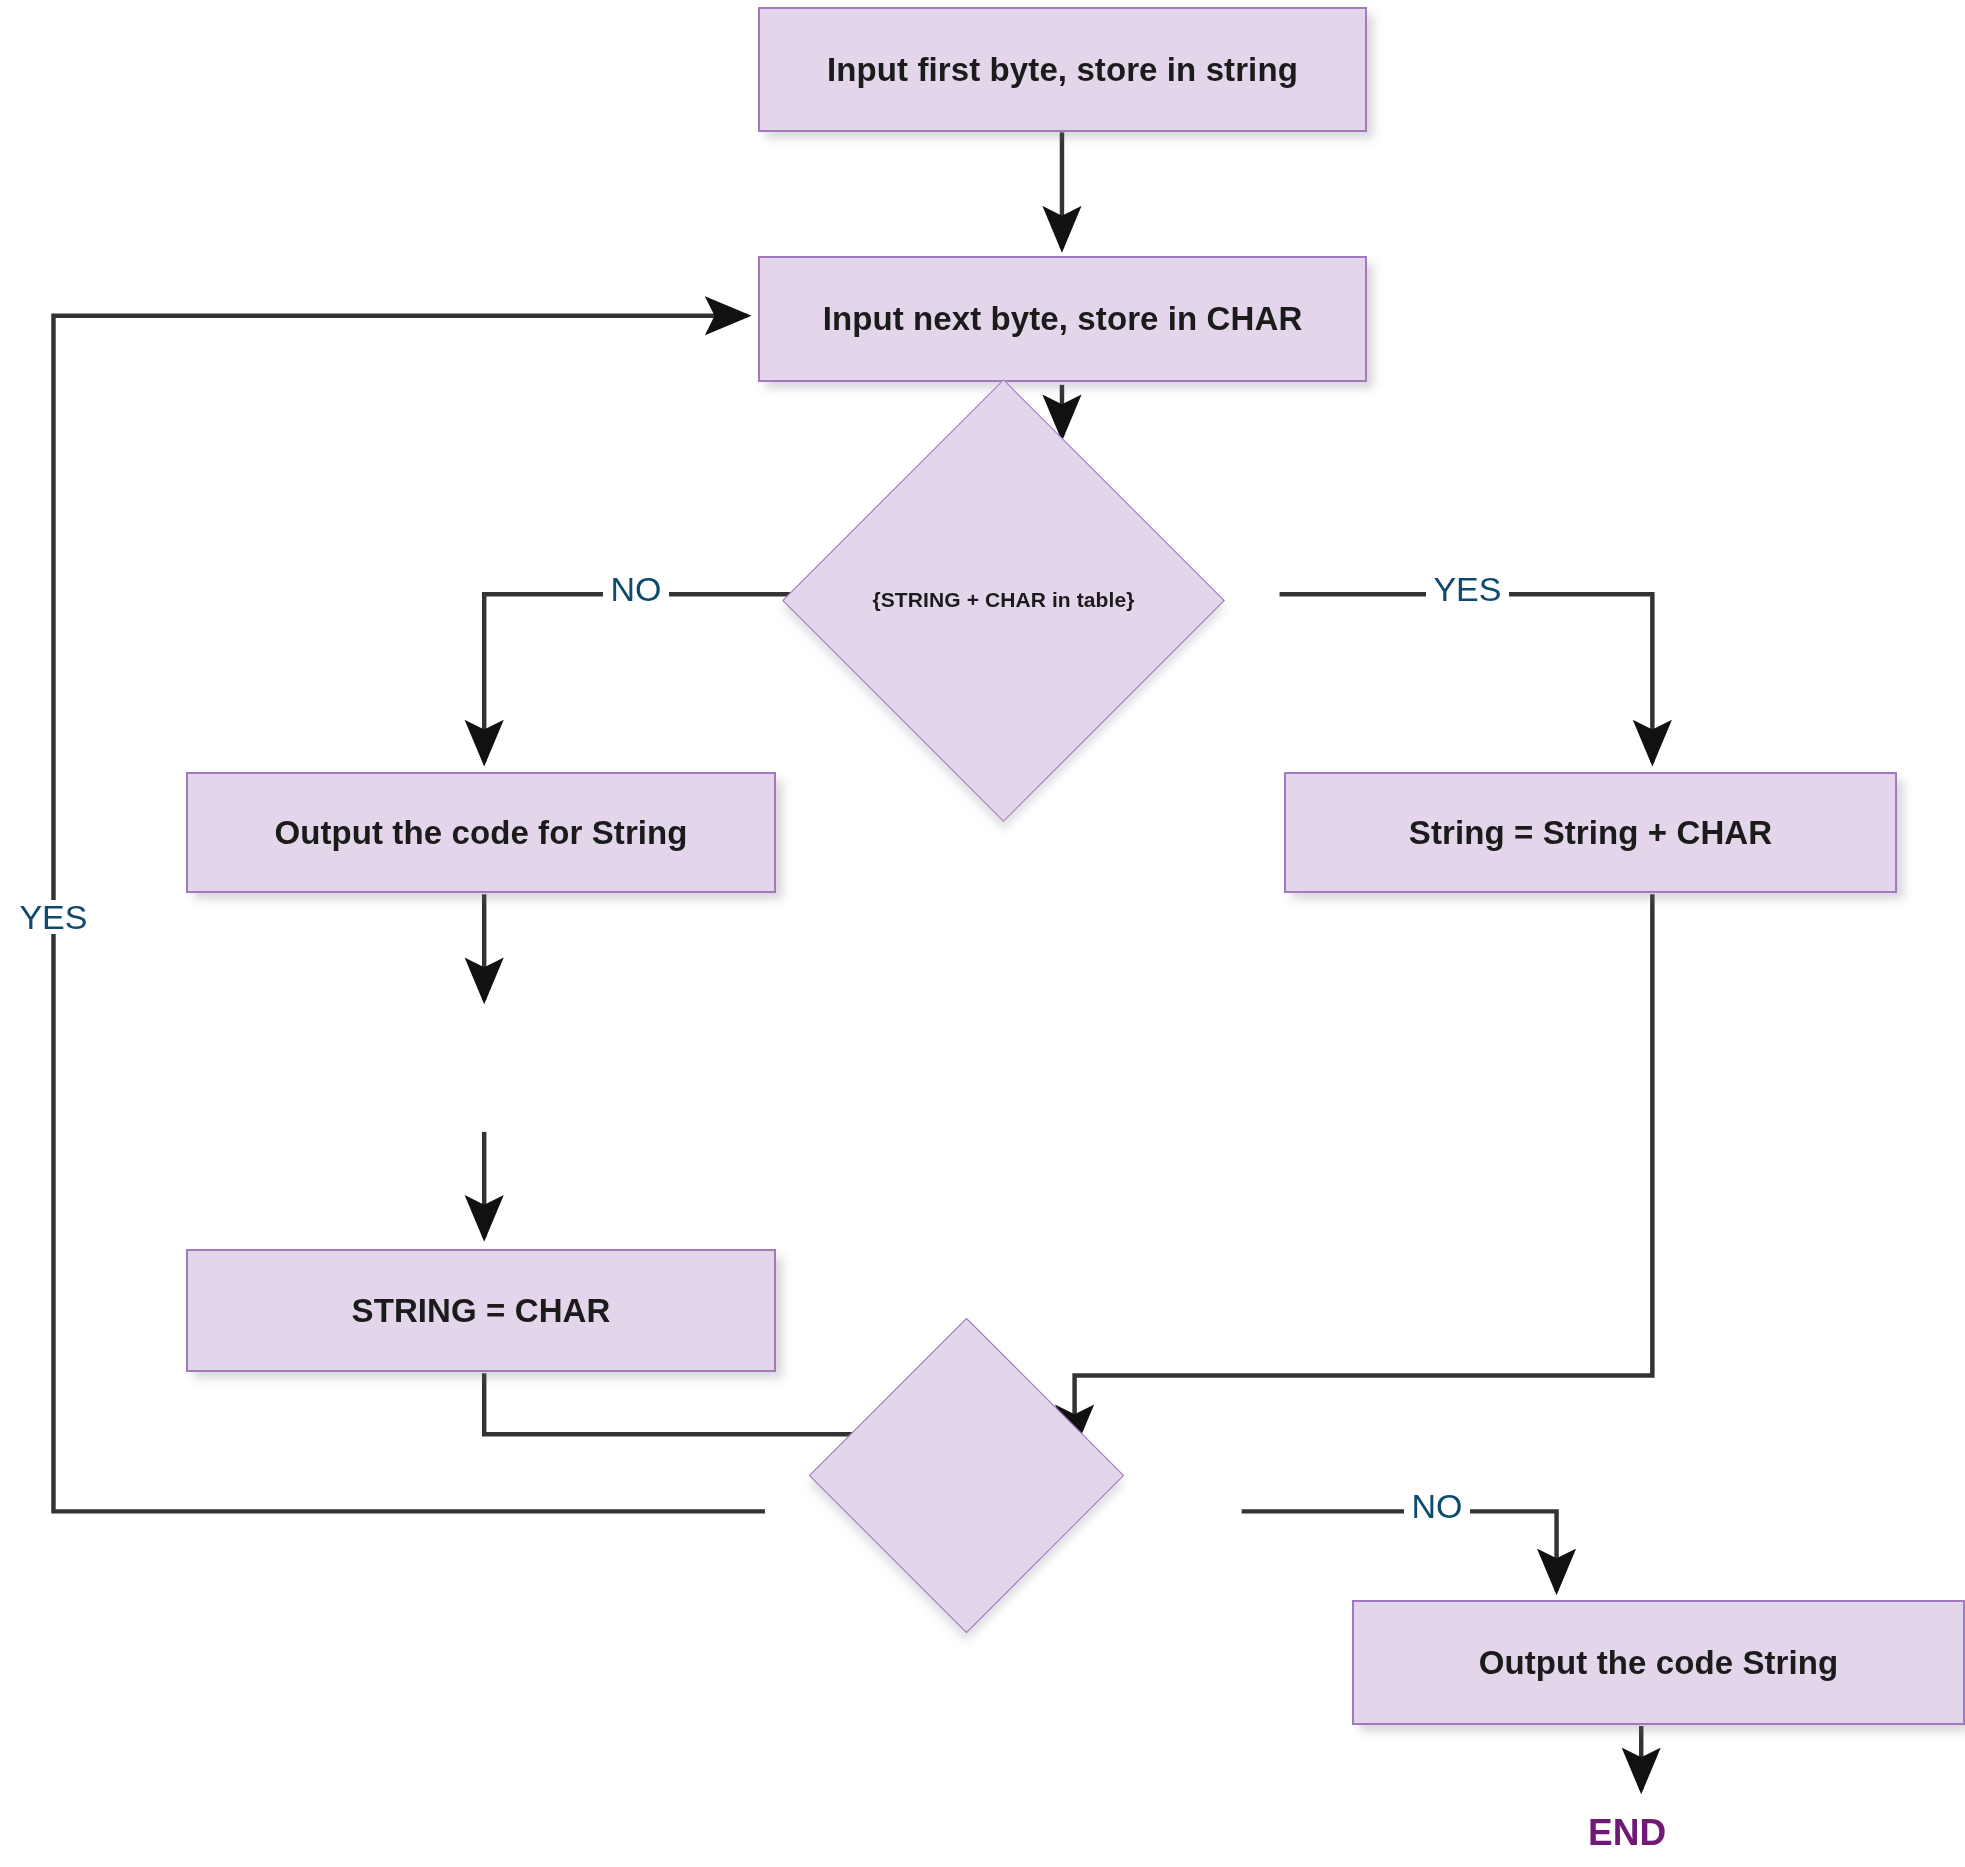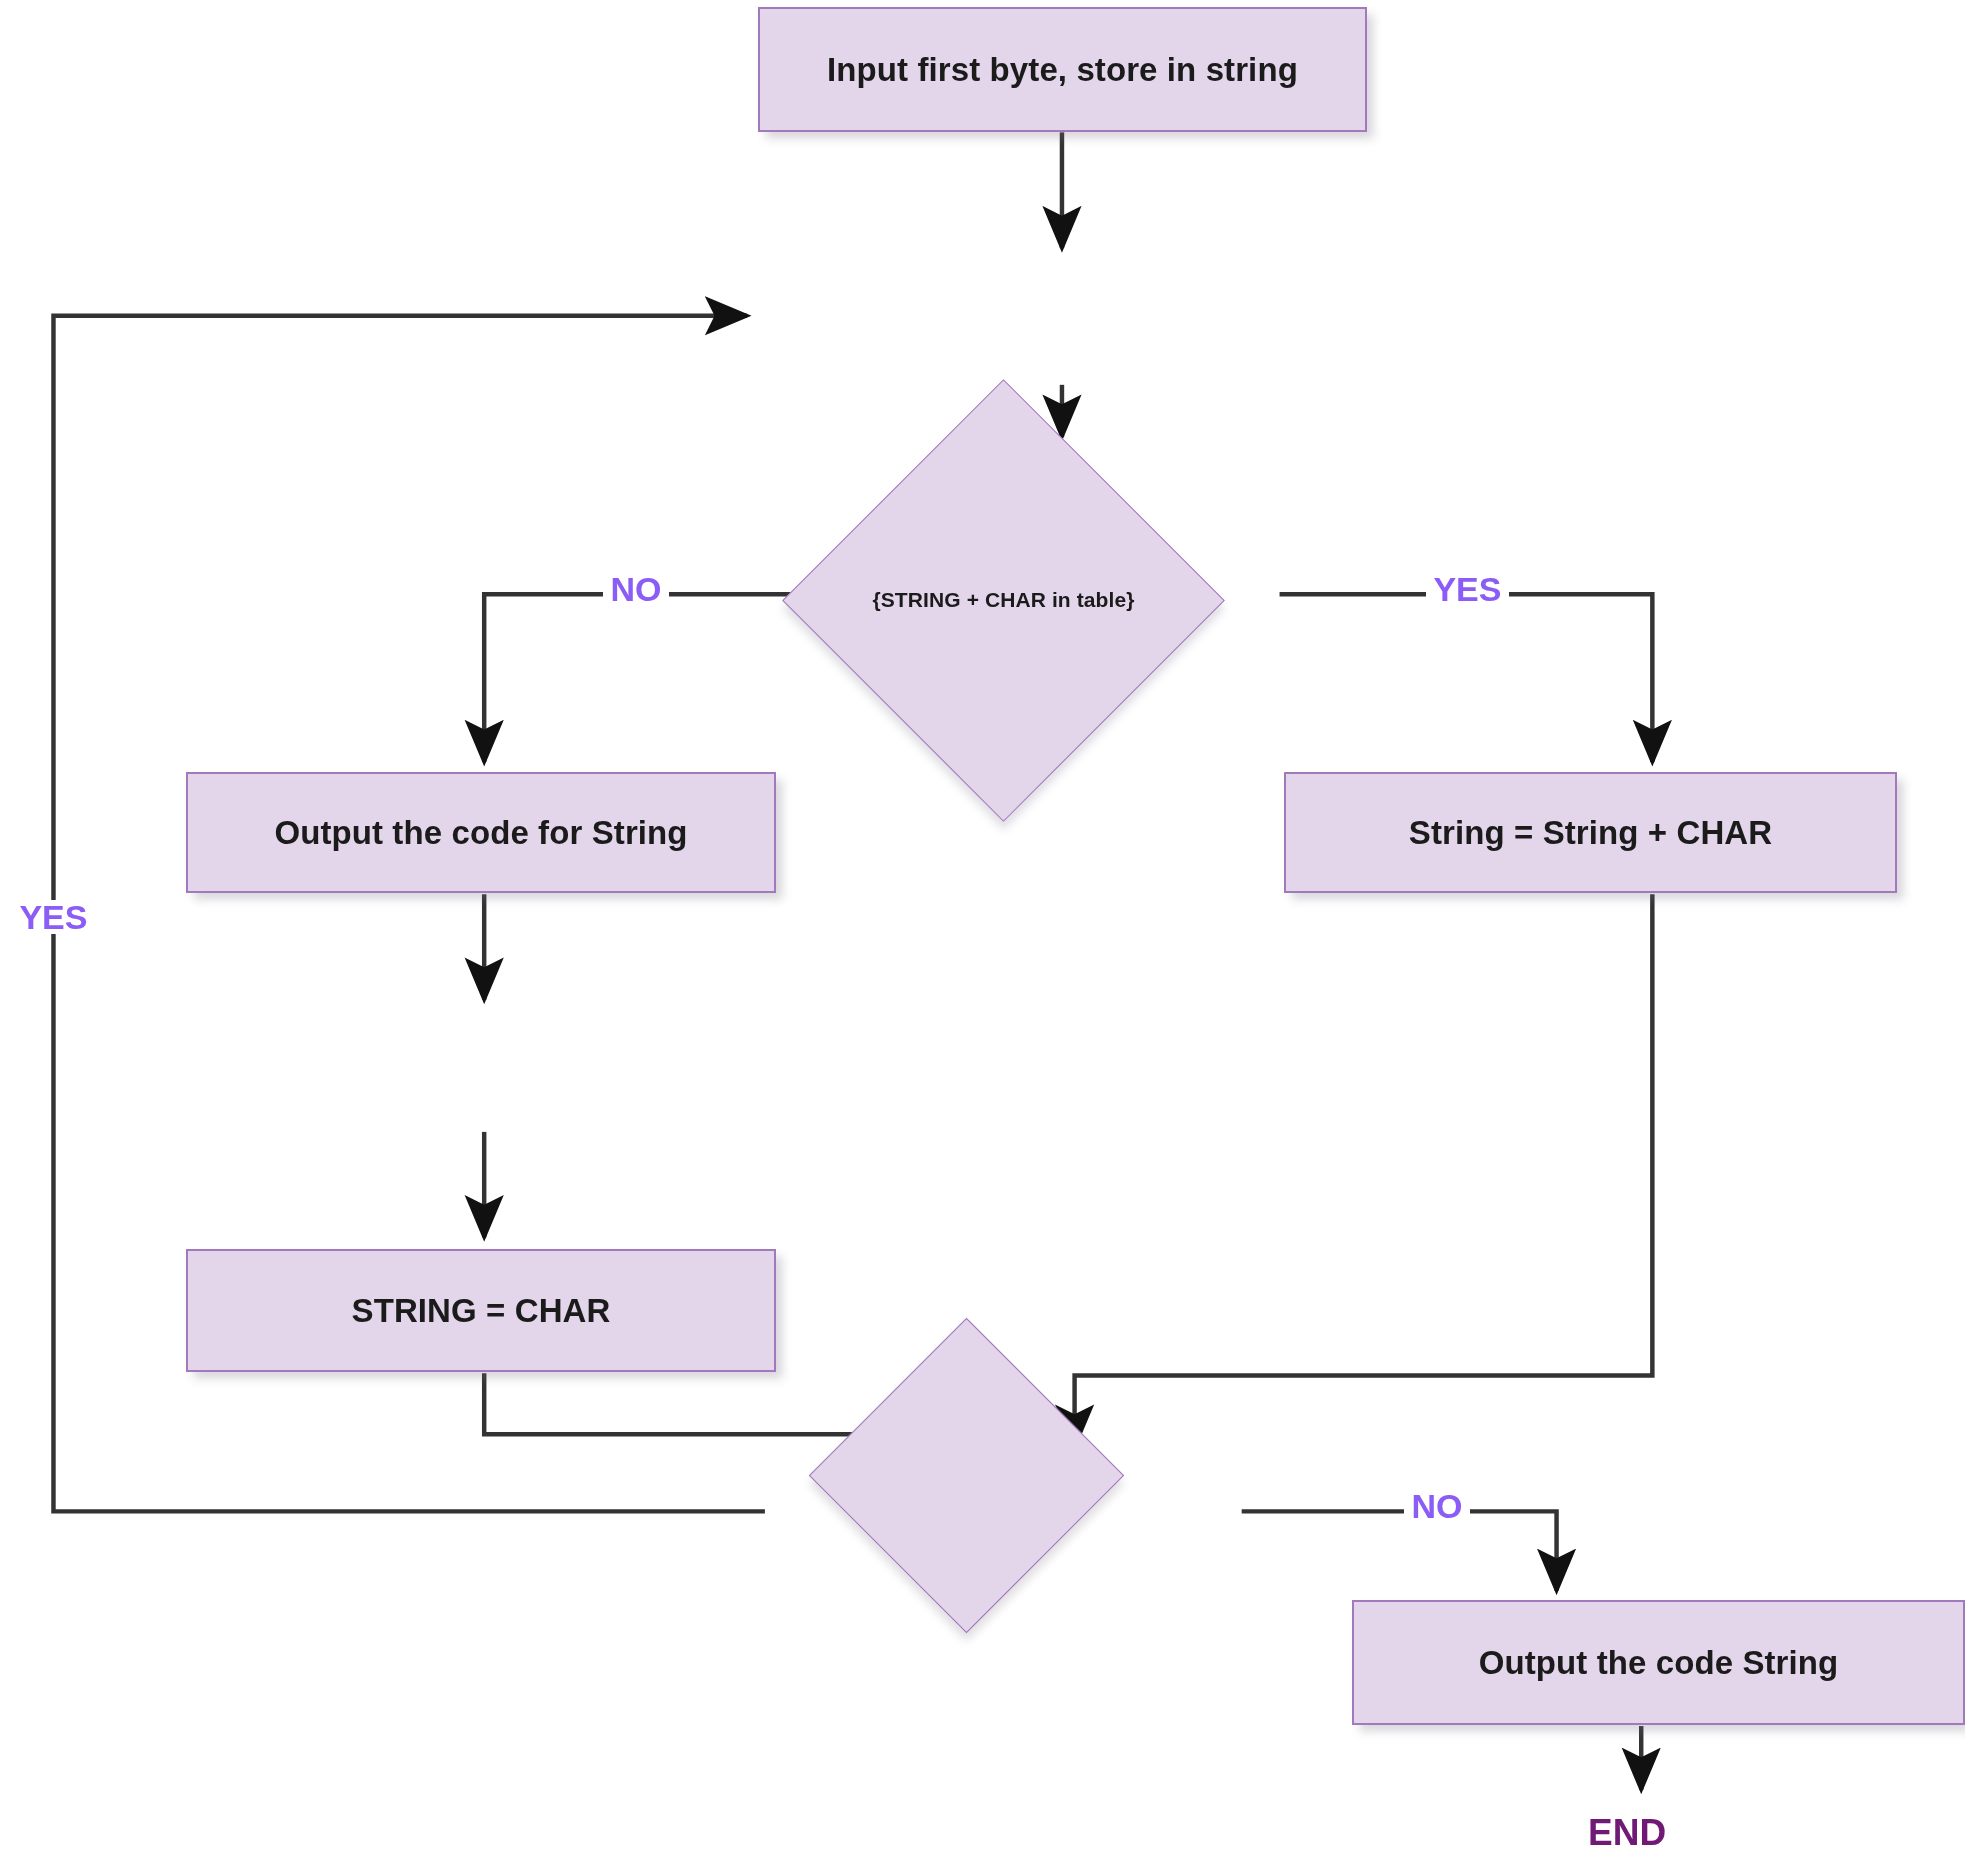--- a/index.html
+++ b/index.html
@@ -59,22 +59,22 @@
     box-shadow: 6px 6px 8.2px rgba(120,110,130,0.22);
   }
   .decision .dia-label {
     position: relative;
     z-index: 2;
     width: 125%;
   }
   .edge-label {
     position: absolute;
     font-size: 34px;
-    font-weight: bold;
-    color: #8b5cf6;
+    font-weight: normal;
+    color: #0c4a6e;
     background: #ffffff;
     padding: 0 7.4px;
     line-height: 1;
     white-space: nowrap;
   }
   .terminator {
     position: absolute;
     font-size: 37px;
     font-weight: bold;
     color: #701a75;
@@ -115,20 +115,23 @@
       <path d="M1672,2035 L2096,2035 L2096,2142" marker-end="url(#ah)"></path>
 
       <path d="M2210,2324 L2210,2410" marker-end="url(#ah)"></path>
     </g>
   </svg>
 
   <div class="node proc" style="left:758px; top:7.4px; width:609px; height:125px;">
     <span>Input first byte, store in string</span>
   </div>
 
+  <div class="node proc" style="left:758px; top:256px; width:609px; height:126px;">
+    <span>Input next byte, store in CHAR</span>
+  </div>
 
   <div class="node decision" style="left:847px; top:444px; width:313px; height:313px;">
     <div class="dia-shape"></div>
     <span class="dia-label">{STRING + CHAR in table}</span>
   </div>
 
   <div class="node proc" style="left:186px; top:772px; width:590px; height:121px;">
     <span>Output the code for String</span>
   </div>
 

